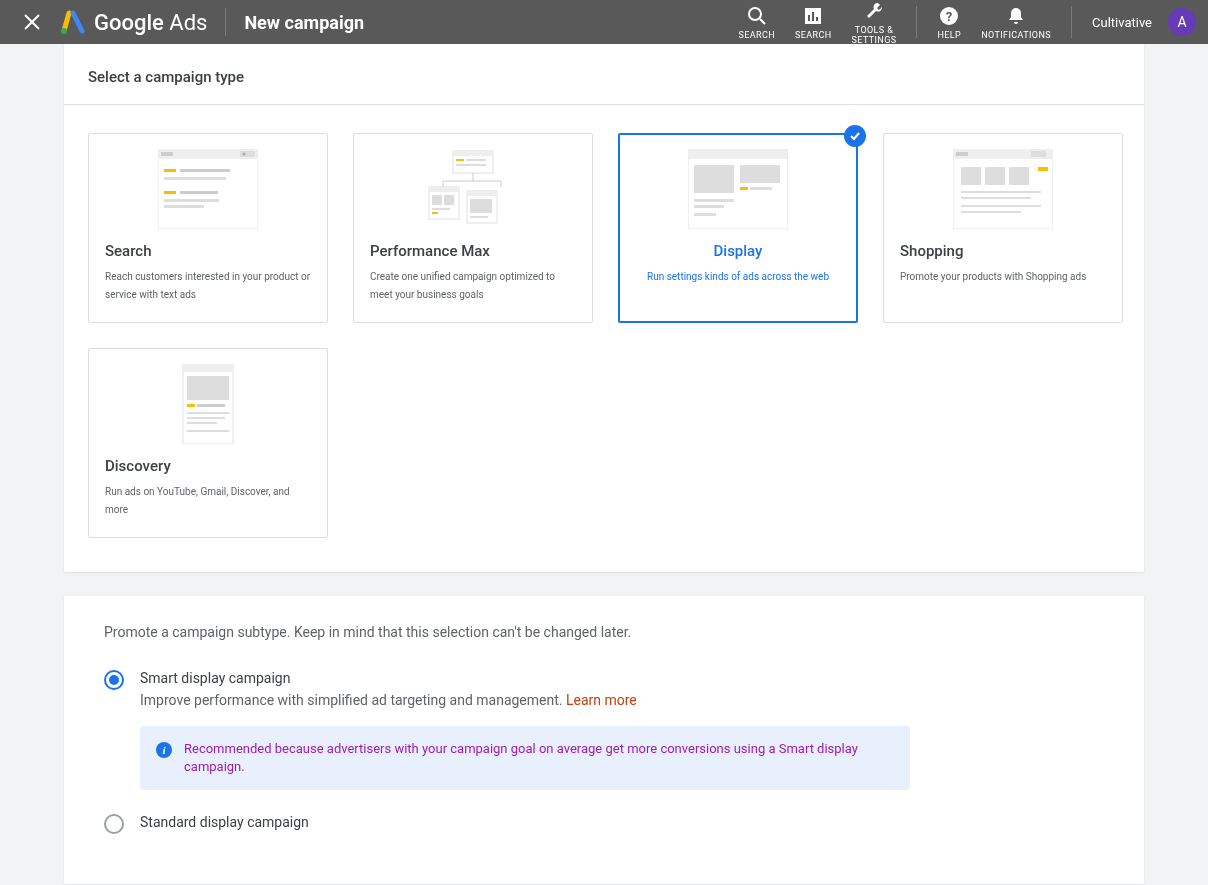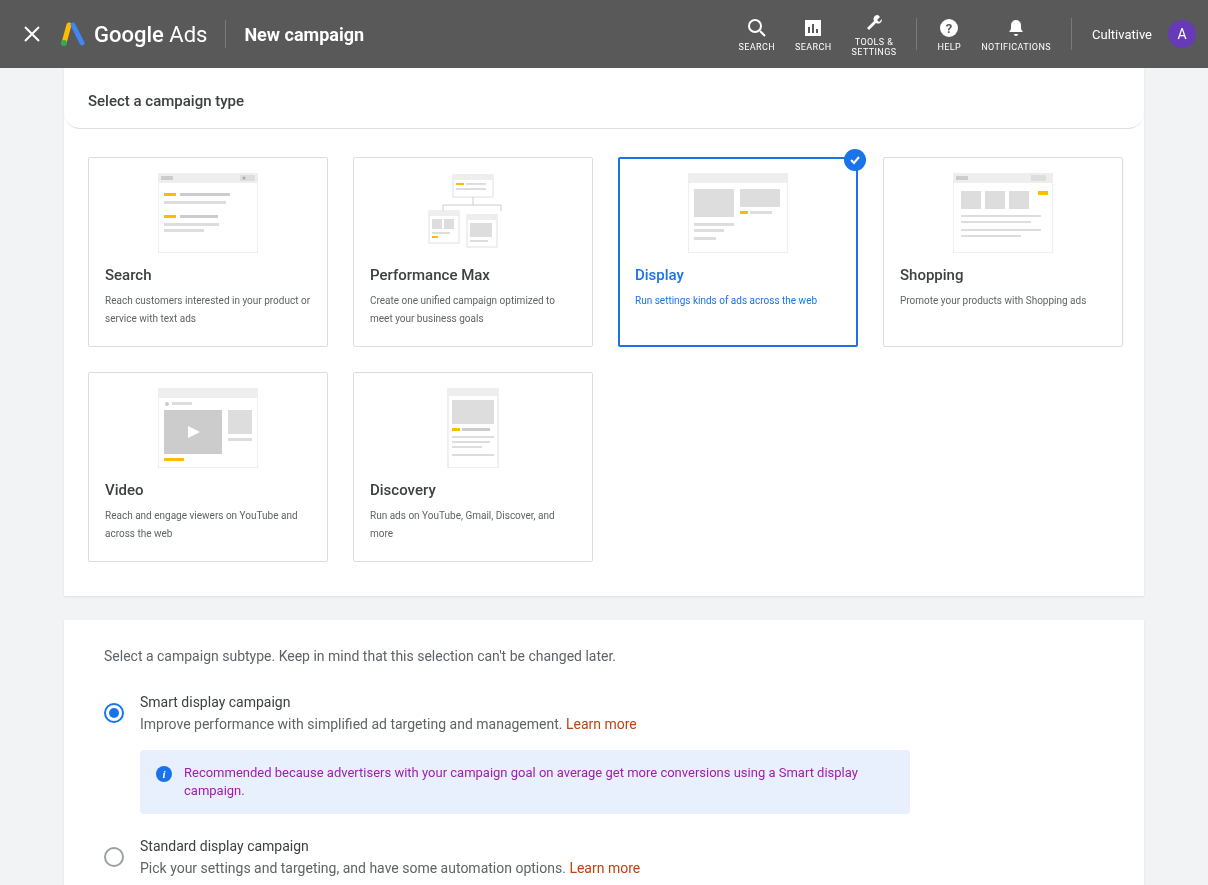--- a/index.html
+++ b/index.html
@@ -1,43 +1,43 @@
 <!DOCTYPE html>
 <html><head>
 <meta charset="utf-8">
 <style>
 * { box-sizing: border-box; margin: 0; padding: 0; }
 body { font-family: Roboto, Arial, sans-serif; background: #f1f3f4; width: 1208px; height: 885px; overflow: hidden; color: #3c4043; }
-.header { background: #595959; height: 68px; display: flex; align-items: center; padding: 0 12px; color: #fff; }
+.header { background: #595959; height: 44px; display: flex; align-items: center; padding: 0 12px; color: #fff; }
 .close-btn { width: 40px; height: 40px; display: flex; align-items: center; justify-content: center; cursor: pointer; }
 .logo { display: flex; align-items: center; margin-left: 8px; }
 .logo-text { font-size: 22px; margin-left: 8px; font-weight: 400; }
 .logo-text b { font-weight: 500; }
 .divider-v { width: 1px; height: 28px; background: #7a7a7a; margin: 0 18px; }
 .page-title { font-size: 18px; font-weight: 700; }
 .header-spacer { flex: 1; }
 .header-tool { display: flex; flex-direction: column; align-items: center; justify-content: center; padding: 0 10px; cursor: pointer; }
 .header-tool-icon { height: 24px; display: flex; align-items: center; justify-content: center; }
 .header-tool-label { font-size: 9px; letter-spacing: 0.4px; margin-top: 2px; text-align: center; line-height: 10px; }
 .divider-v2 { width: 1px; height: 32px; background: #7a7a7a; margin: 0 10px; }
 .account-label { font-size: 13px; margin: 0 10px; text-align: center; }
 .avatar { width: 28px; height: 28px; border-radius: 50%; background: #673ab7; color: #fff; display: flex; align-items: center; justify-content: center; font-size: 14px; margin-left: 6px; }
 .panel { background: #fff; margin: 0 64px 24px 64px; box-shadow: 0 1px 2px rgba(0,0,0,.08); }
-.panel-header { padding: 24px 24px 18px 24px; font-size: 15px; font-weight: 500; color: #3c4043; border-bottom: 1px solid #e0e0e0; border-radius: 16px; }
+.panel-header { padding: 24px 24px 18px 24px; font-size: 15px; font-weight: 500; color: #3c4043; border-bottom: 1px solid #e0e0e0; }
 .card-grid { display: grid; grid-template-columns: repeat(4, 240px); gap: 25px; padding: 28px 24px 34px 24px; }
 .card { border: 1px solid #dadce0; border-radius: 2px; padding: 14px 16px 18px 16px; cursor: pointer; position: relative; }
-.card.selected { border: 2px solid #1a73e8; padding: 13px 15px 17px 15px; }
+.card.selected { border: 2px solid #1a73e8; padding: 13px 15px 17px 15px; text-align: center; }
 .card.selected .card-title, .card.selected .card-desc { color: #1a73e8; }
 .card-title { font-size: 15px; font-weight: 500; color: #3c4043; margin-top: 12px; margin-bottom: 8px; }
 .card-desc { font-size: 10px; color: #5f6368; line-height: 18px; }
 .card-thumb { width: 100%; height: 82px; display: flex; align-items: center; justify-content: center; }
 .checkmark { position: absolute; top: -10px; right: -10px; width: 22px; height: 22px; background: #1a73e8; border-radius: 50%; display: flex; align-items: center; justify-content: center; }
 .panel2 { background: #fff; margin: 0 64px 24px 64px; box-shadow: 0 1px 2px rgba(0,0,0,.08); padding: 28px 40px 40px 40px; }
 .subtype-intro { font-size: 14px; color: #5f6368; margin-bottom: 30px; }
-.radio-row { display: flex; align-items: center; margin-bottom: 8px; }
+.radio-row { display: flex; align-items: flex-start; margin-bottom: 8px; }
 .radio-outer { width: 20px; height: 20px; border-radius: 50%; border: 2px solid #9aa0a6; margin-right: 16px; flex-shrink: 0; margin-top: 0px; display: flex; align-items: center; justify-content: center; cursor: pointer; }
 .radio-outer.checked { border-color: #1a73e8; }
 .radio-inner { width: 10px; height: 10px; border-radius: 50%; background: #1a73e8; }
 .radio-content { flex: 1; }
 .radio-title { font-size: 14px; color: #3c4043; margin-bottom: 6px; }
 .radio-desc { font-size: 14px; color: #5f6368; }
 .learn-more { color: #c2410c; cursor: pointer; }
 .info-box { background: #e8f0fe; border-radius: 4px; padding: 14px 16px; margin: 18px 0 24px 36px; display: flex; align-items: flex-start; width: 770px; }
 .info-icon { width: 16px; height: 16px; background: #1a73e8; border-radius: 50%; color: #fff; display: flex; align-items: center; justify-content: center; font-size: 11px; font-weight: bold; font-style: italic; margin-right: 12px; flex-shrink: 0; margin-top: 2px; font-family: serif; }
 .info-text { font-size: 13px; color: #a21caf; line-height: 18px; }
@@ -202,37 +202,20 @@
             <rect x="8" y="42" width="80" height="2" fill="#ddd"></rect>
             <rect x="8" y="48" width="70" height="2" fill="#ddd"></rect>
             <rect x="8" y="56" width="80" height="2" fill="#ddd"></rect>
             <rect x="8" y="62" width="60" height="2" fill="#ddd"></rect>
           </svg>
       </div>
       <div class="card-title">Shopping</div>
       <div class="card-desc">Promote your products with Shopping ads</div>
     </div>
 
-    <div class="card">
-      <div class="card-thumb">
-        <svg width="100" height="80" viewBox="0 0 100 80">
-            <rect x="0" y="0" width="100" height="80" fill="#fff" stroke="#e0e0e0"></rect>
-            <rect x="0" y="0" width="100" height="10" fill="#eee"></rect>
-            <circle cx="9" cy="16" r="2" fill="#ccc"></circle>
-            <rect x="14" y="14" width="20" height="3" fill="#ddd"></rect>
-            <rect x="6" y="22" width="58" height="44" fill="#ccc"></rect>
-            <polygon points="30,38 30,50 42,44" fill="#fff"></polygon>
-            <rect x="6" y="70" width="20" height="3" fill="#fbbc04"></rect>
-            <rect x="70" y="22" width="24" height="24" fill="#ddd"></rect>
-            <rect x="70" y="50" width="24" height="3" fill="#ddd"></rect>
-          </svg>
-      </div>
-      <div class="card-title">Video</div>
-      <div class="card-desc">Reach and engage viewers on YouTube and across the web</div>
-    </div>
 
     <div class="card">
       <div class="card-thumb">
         <svg width="100" height="80" viewBox="0 0 100 80">
             <rect x="25" y="0" width="50" height="80" fill="#fff" stroke="#e0e0e0"></rect>
             <rect x="25" y="0" width="50" height="8" fill="#eee"></rect>
             <rect x="29" y="12" width="42" height="24" fill="#ddd"></rect>
             <rect x="29" y="40" width="8" height="3" fill="#fbbc04"></rect>
             <rect x="39" y="40" width="28" height="3" fill="#ccc"></rect>
             <rect x="29" y="48" width="42" height="2" fill="#ddd"></rect>
@@ -242,37 +225,36 @@
           </svg>
       </div>
       <div class="card-title">Discovery</div>
       <div class="card-desc">Run ads on YouTube, Gmail, Discover, and more</div>
     </div>
 
   </div>
 </div>
 
 <div class="panel2">
-  <div class="subtype-intro">Select a campaign subtype. Keep in mind that this selection can't be changed later.</div>
+  <div class="subtype-intro">Promote a campaign subtype. Keep in mind that this selection can't be changed later.</div>
 
   <div class="radio-row">
     <div class="radio-outer checked">
         <div class="radio-inner"></div>
       </div>
     <div class="radio-content">
       <div class="radio-title">Smart display campaign</div>
       <div class="radio-desc"><span>Improve performance with simplified ad targeting and management. </span><span class="learn-more">Learn more</span></div>
     </div>
   </div>
 
   <div class="info-box">
     <div class="info-icon">i</div>
     <div class="info-text">Recommended because advertisers with your campaign goal on average get more conversions using a Smart display campaign.</div>
   </div>
 
   <div class="radio-row radio-group2">
     <div class="radio-outer"></div>
     <div class="radio-content">
       <div class="radio-title">Standard display campaign</div>
-      <div class="radio-desc"><span>Pick your settings and targeting, and have some automation options. </span><span class="learn-more">Learn more</span></div>
     </div>
   </div>
 </div>
 
 </body></html>

